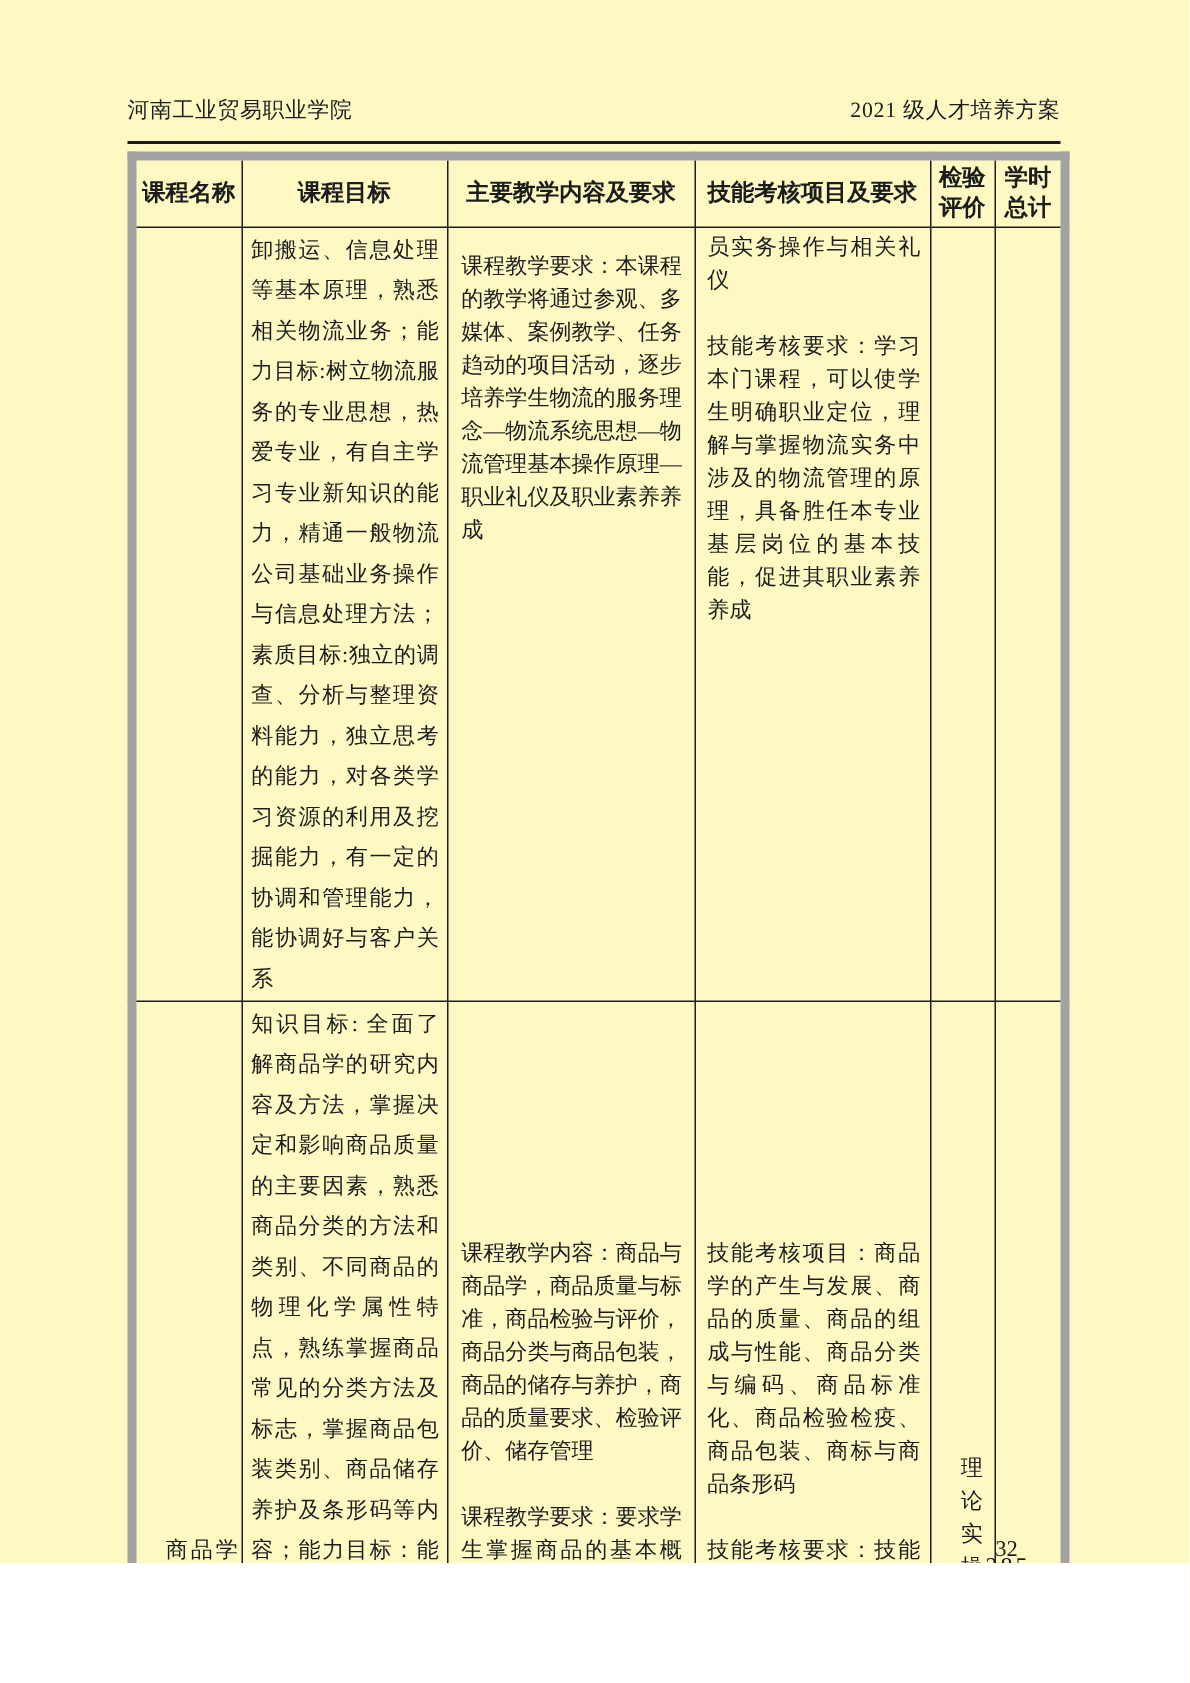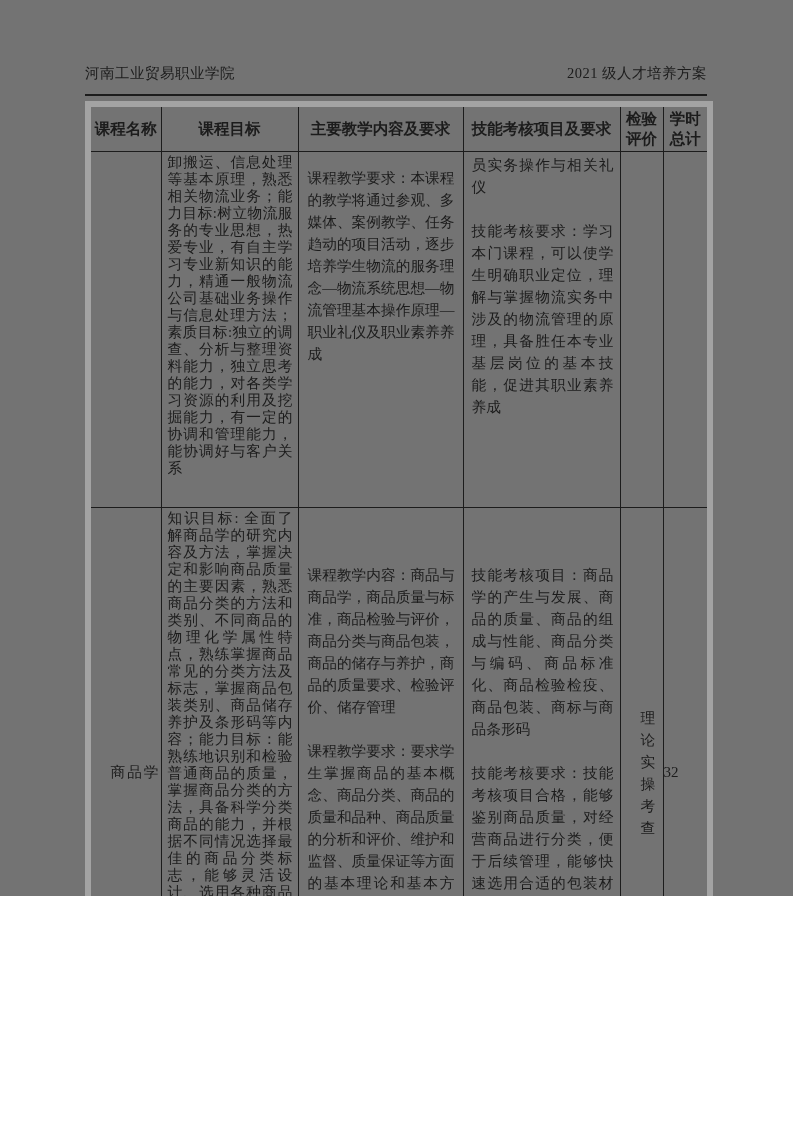--- a/index.html
+++ b/index.html
@@ -1,18 +1,18 @@
 <!DOCTYPE html>
 <html><head>
 <meta charset="utf-8">
 <style>
   * { margin:0; padding:0; box-sizing:border-box; }
   html,body { background:#ffffff; }
   .page {
-    position:relative; width:793px; height:896px; background:#737373;
+    position:relative; width:793px; height:1042px; background:#fef9c3;
     color:#1c1c1c; font-family:"Liberation Serif","DejaVu Serif",serif;
     overflow:hidden;
   }
   .page-header {
     position:absolute; left:85px; top:64px; width:622px;
     display:flex; justify-content:space-between; align-items:flex-end;
     font-size:14.5px; letter-spacing:0.5px; white-space:nowrap;
   }
   .header-rule {
     position:absolute; left:85px; top:94px; width:622px; height:0;
@@ -27,21 +27,21 @@
   .course-table th {
     font-size:15.5px; font-weight:bold; text-align:center; vertical-align:middle;
     line-height:20px; padding:2px 1px;
   }
   .header-tr { height:44px; }
   .r1 { height:356px; }
   .r2 { height:533px; }
   td { font-size:14.7px; }
   .name-cell { text-align:right; vertical-align:middle; letter-spacing:2px; }
   .obj-cell {
-    vertical-align:top; padding:2px 5px 0 6px; line-height:17px;
+    vertical-align:top; padding:2px 5px 0 6px; line-height:27px;
     text-align:justify; text-justify:inter-ideograph;
   }
   .content-cell {
     vertical-align:top; padding:15px 8px 0 9px; line-height:22px;
     text-align:justify; text-justify:inter-ideograph;
   }
   .assess-cell {
     vertical-align:top; padding:2px 6px 0 8px; line-height:22px;
     text-align:justify; text-justify:inter-ideograph;
   }

